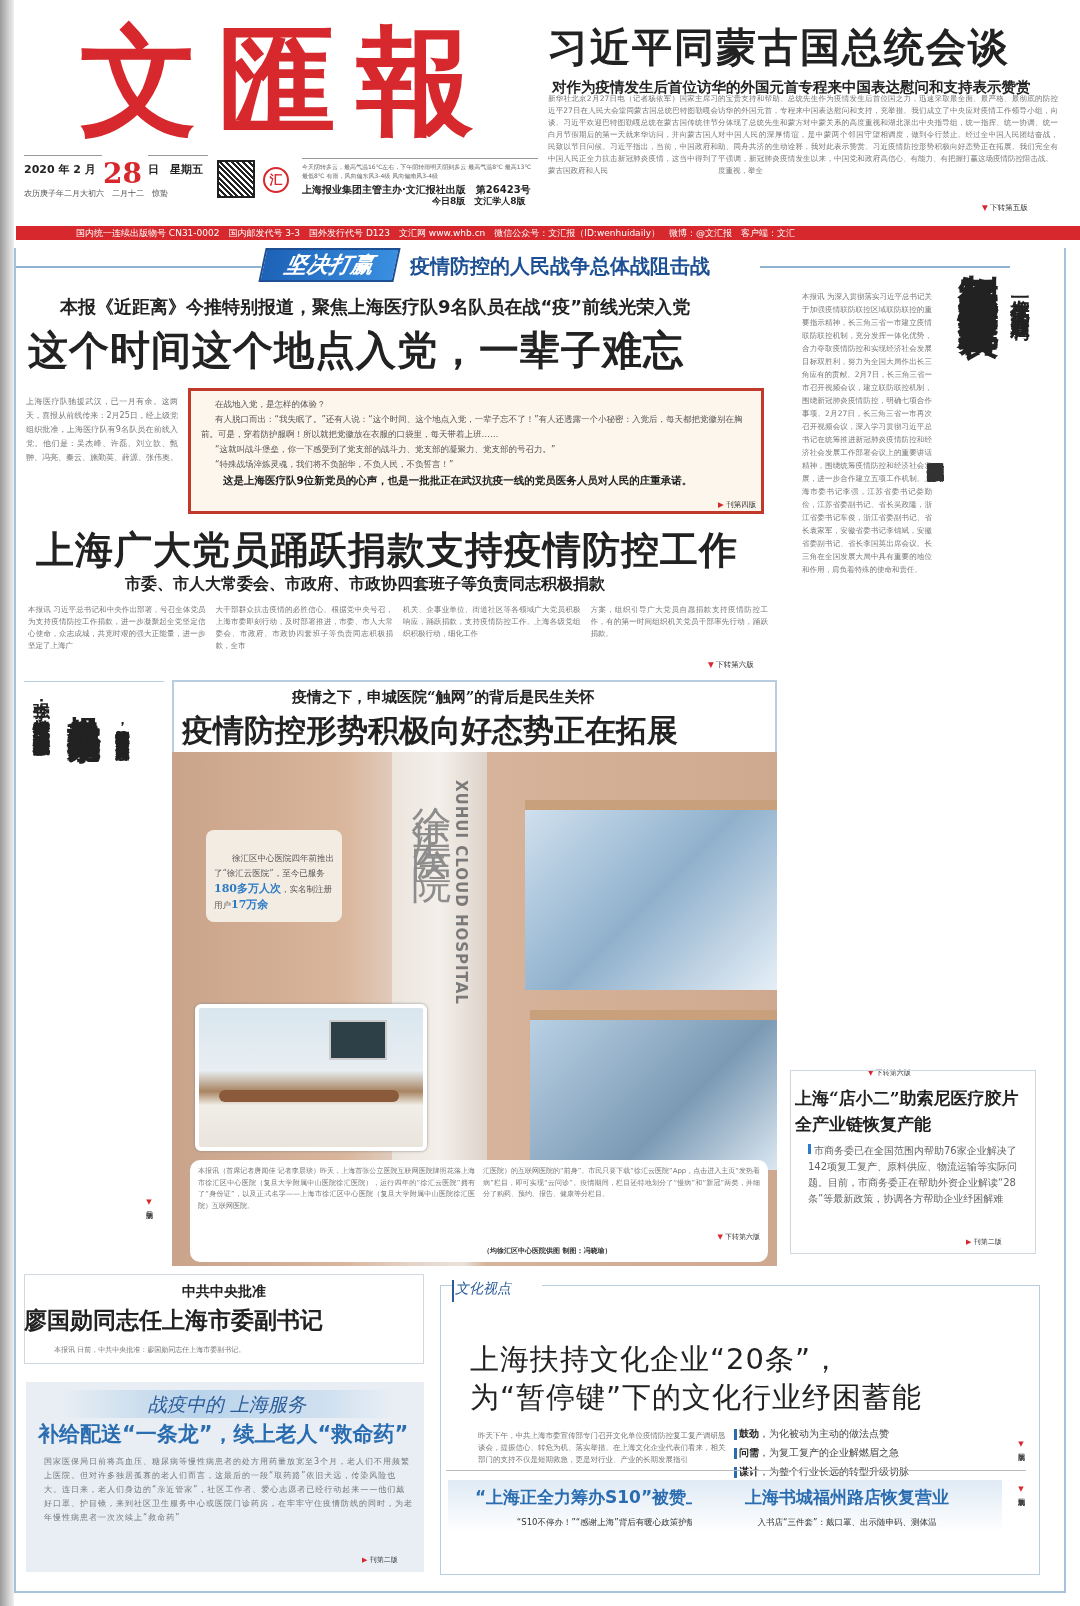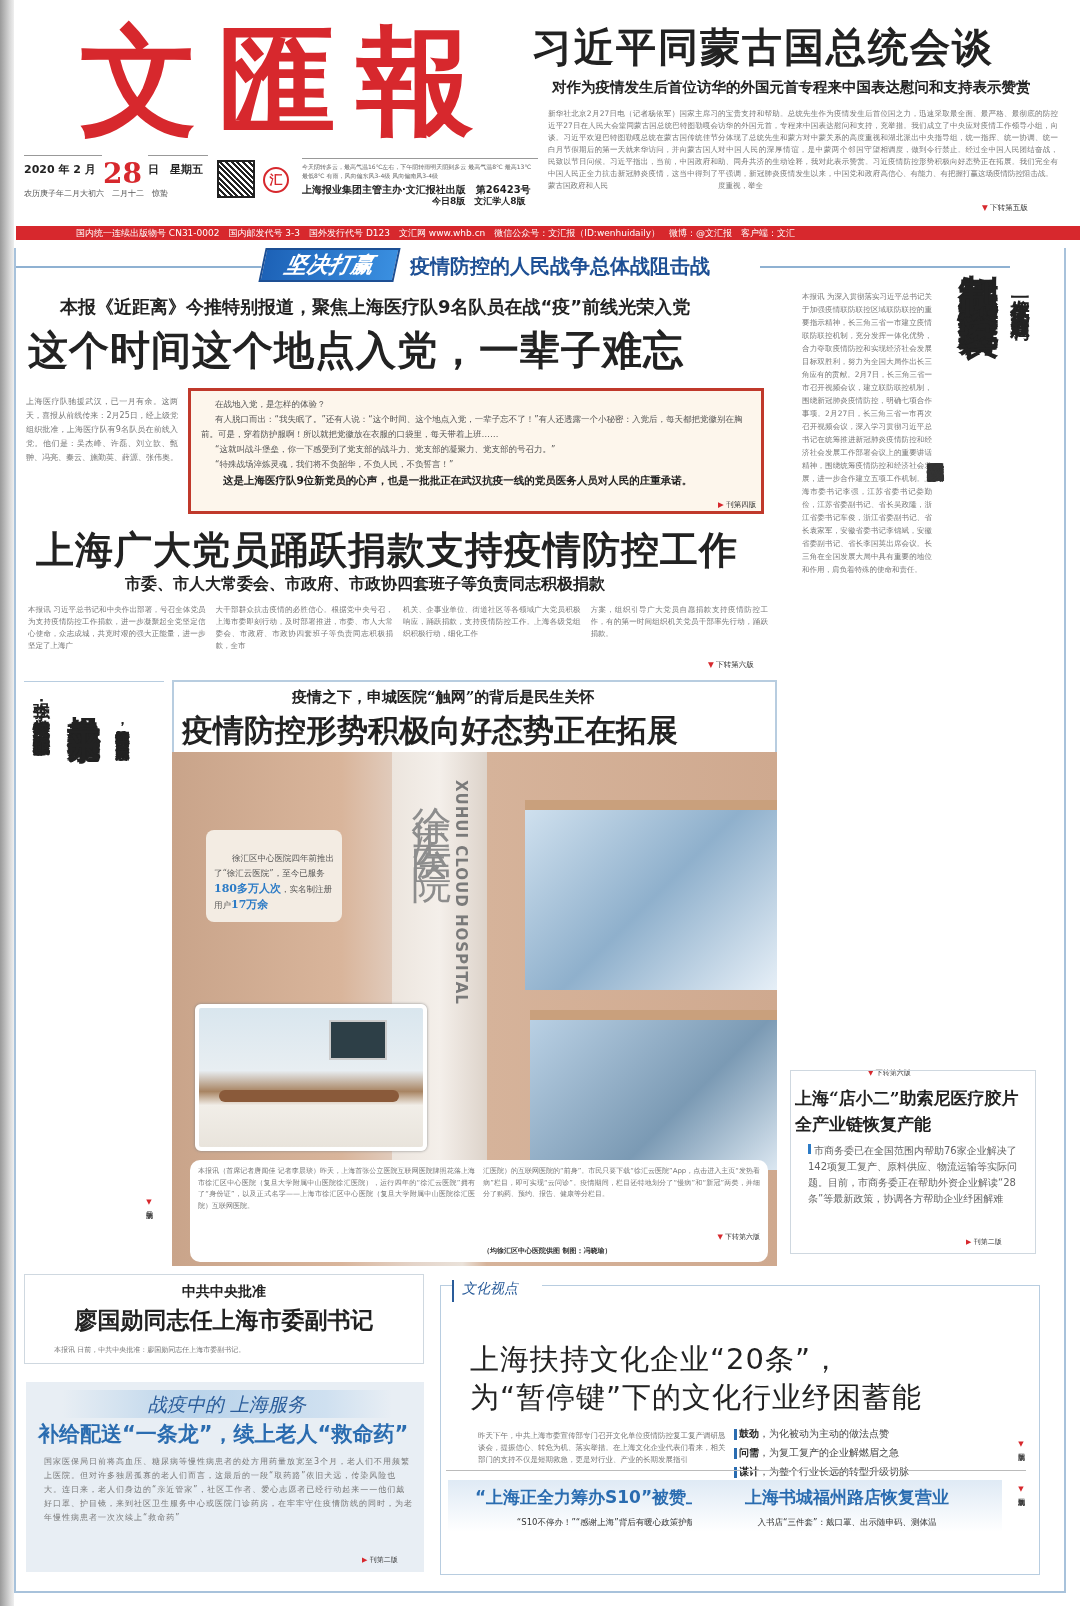--- a/index.html
+++ b/index.html
@@ -11,21 +11,21 @@
 .masthead{left:80px;top:22px;color:#d7282d;font-family:"DejaVu Sans",sans-serif;font-weight:bold;font-size:118px;letter-spacing:20px;line-height:1}
 .dateline{left:24px;top:162px;font-size:11px;font-weight:bold}
 .bigday{left:103px;top:157px;color:#d7282d;font-size:28px;font-weight:bold;font-family:"DejaVu Serif",serif}
 .lunar{left:24px;top:188px;font-size:8px;color:#555}
 .qr{left:217px;top:160px;width:38px;height:38px;background:repeating-linear-gradient(45deg,#222 0 2px,#fff 2px 4px),#222;border:2px solid #222}
 .logo{left:263px;top:167px;width:26px;height:26px;border-radius:50%;border:2px solid #d7282d;color:#d7282d;font-size:13px;text-align:center;line-height:22px;font-weight:bold}
 .pubinfo{left:302px;top:162px;width:236px;font-size:6px;color:#666;line-height:9px}
 .pub1{left:302px;top:183px;font-size:10px;font-weight:bold}
 .pub2{left:432px;top:195px;font-size:9px;font-weight:bold}
 .redbar{left:16px;top:226px;width:1064px;height:14px;background:#d7282d;color:#fff;font-size:9px;line-height:14px;padding-left:60px;white-space:nowrap;overflow:hidden}
-.xi-title{left:532px;top:20px;font-size:40px;font-weight:bold;letter-spacing:2px}
+.xi-title{left:548px;top:20px;font-size:40px;font-weight:bold;letter-spacing:2px}
 .xi-sub{left:552px;top:78px;font-size:14.5px;font-weight:bold}
 .col{font-size:7.5px;color:#777;line-height:12px;text-align:justify;font-family:"DejaVu Sans",sans-serif}
 .more{font-size:7.5px;color:#333;font-family:"DejaVu Sans",sans-serif}
 .more b{color:#d7282d}
 .topic-banner{left:262px;top:248px;width:135px;height:34px;background:linear-gradient(90deg,#1d62b7,#3a8fe0);transform:skewX(-12deg);border:2px solid #1d4f94;color:#fff;font-size:22px;font-style:italic;font-weight:bold;text-align:center;line-height:30px}
 .topic-text{left:410px;top:253px;font-size:20px;font-weight:bold;color:#1d4f94;font-family:"DejaVu Sans",sans-serif}
 .topic-line{height:2px;background:#8fb1d2}
 .h-sub1{left:60px;top:295px;font-size:18px;font-weight:bold;font-family:"DejaVu Sans",sans-serif}
 .h-main1{left:28px;top:323px;font-size:40px;font-weight:bold;font-family:Liberation Mono, monospace;letter-spacing:1px}
 .quotebox{left:188px;top:388px;width:576px;height:126px;border:3px solid #c0392b;background:#fdf6ec;padding:6px 10px;font-size:8.5px;line-height:15px;color:#555}
@@ -49,28 +49,28 @@
 .cap .col{flex:1;font-size:7px;line-height:11.5px}
 .yrd-kicker{left:1008px;top:285px;font-size:19px;color:#222;font-family:"DejaVu Sans",sans-serif;letter-spacing:1px}
 .yrd-main{left:952px;top:288px;font-size:40px;letter-spacing:-2px;font-family:"DejaVu Serif",serif}
 .yrd-names{left:925px;top:450px;font-size:17px;color:#333}
 .store-box{left:790px;top:1070px;width:246px;height:184px;border:1px solid #cfd8e0}
 .store-title{left:795px;top:1085px;font-size:17px;font-weight:bold;line-height:26px;width:240px}
 .store-body{left:808px;top:1143px;width:222px;font-size:10px;line-height:16px;color:#666}
 .store-body .bar{display:inline-block;width:3px;height:10px;background:#2c7bc6;margin-right:3px}
 .appoint-box{left:24px;top:1274px;width:400px;height:90px;border:1px solid #cfd8e0}
 .appoint-kicker{left:24px;top:1283px;width:400px;text-align:center;font-size:14px;font-weight:bold;font-family:"DejaVu Sans",sans-serif}
-.appoint-main{left:24px;top:1305px;width:400px;text-align:center;font-size:23px;font-weight:bold;font-family:"DejaVu Sans",sans-serif}
+.appoint-main{left:24px;top:1305px;width:400px;text-align:left;font-size:23px;font-weight:bold;font-family:"DejaVu Sans",sans-serif}
 .appoint-body{left:54px;top:1345px;font-size:7px;color:#777;font-family:"DejaVu Sans",sans-serif}
 .svc-box{left:26px;top:1382px;width:398px;height:190px;background:#e8eef4}
 .svc-banner{left:62px;top:1390px;width:330px;height:28px;background:linear-gradient(90deg,#e8eef4,#b9d3ea 40%,#cfe0f0 80%,#e8eef4);color:#2a5c9a;font-size:19px;font-style:italic;text-align:center;line-height:28px;font-family:"DejaVu Serif",serif}
 .svc-title{left:38px;top:1420px;font-size:21px;font-weight:bold;color:#2a6cb0;font-family:"DejaVu Sans",sans-serif}
 .svc-body{left:44px;top:1455px;width:370px;font-size:8px;line-height:14px;color:#777;letter-spacing:1px}
 .culture-box{left:440px;top:1285px;width:600px;height:290px;border:1px solid #b8cde0}
-.culture-tag{left:452px;top:1280px;width:90px;height:22px;background:#fff;font-style:italic;color:#2a5c9a;font-size:14px;padding-left:8px;border-left:2px solid #2a5c9a}
+.culture-tag{left:452px;top:1280px;width:90px;height:22px;background:#fff;font-style:italic;color:#2a5c9a;font-size:14px;padding-left:1px;border-left:2px solid #2a5c9a}
 .culture-title{left:470px;top:1340px;font-size:29px;font-family:"DejaVu Sans",sans-serif;line-height:38px;letter-spacing:1px}
 .culture-body{left:478px;top:1430px;width:250px;font-size:7.5px;line-height:12px;color:#777}
 .bullets{left:734px;top:1424px;font-size:10px;line-height:19px;color:#444}
 .bullets b{display:inline-block;width:3px;height:11px;background:#2a6cb0;margin-right:2px;vertical-align:middle}
 .bullets strong{color:#222}
 .teaser{top:1480px;width:316px;height:52px;background:linear-gradient(180deg,#dfeaf5,#fff)}
 .teaser .t{font-size:17px;font-weight:bold;color:#2a6cb0;text-align:center;margin-top:6px;font-family:"DejaVu Sans",sans-serif}
 .teaser .s{font-size:8.5px;color:#333;text-align:center;margin-top:8px;font-family:"DejaVu Sans",sans-serif}
 .hr{height:1px;background:#bbb}
 .outer-frame{left:14px;top:248px;width:1052px;height:1345px;border:2px solid #a8c2db;border-top:none}
@@ -90,21 +90,21 @@
 <div class="abs lunar sans">农历庚子年二月大初六　二月十二　惊蛰</div>
 <div class="abs qr"></div>
 <div class="abs logo">汇</div>
 <div class="abs" style="left:302px;top:158px;width:236px;height:1px;background:#999"></div>
 <div class="abs pubinfo sans">今天阴转多云，最高气温16℃左右，下午阴转雨明天阴到多云 最高气温8℃ 最高13℃ 最低8℃ 有雨，风向偏东风3-4级 风向偏南风3-4级</div>
 <div class="abs pub1 sans">上海报业集团主管主办·文汇报社出版　第26423号</div>
 <div class="abs pub2 sans">今日8版　文汇学人8版</div>
 
 <div class="abs xi-title">习近平同蒙古国总统会谈</div>
 <div class="abs xi-sub">对作为疫情发生后首位访华的外国元首专程来中国表达慰问和支持表示赞赏</div>
-<div class="abs" style="left:548px;top:108px;width:510px;display:flex;">
+<div class="abs" style="left:548px;top:93px;width:510px;display:flex;">
   <div class="col" style="flex:1;height:108px;overflow:hidden">新华社北京2月27日电（记者杨依军）国家主席习近平27日在人民大会堂同蒙古国总统巴特图勒嘎会谈。习近平欢迎巴特图勒嘎总统在蒙古国传统佳节白月节假期后的第一天就来华访问，并向蒙古国人民致以节日问候。习近平指出，当前，中国政府和中国人民正全力抗击新冠肺炎疫情，这当中得到了蒙古国政府和人民</div>
   <div class="col" style="flex:1;height:108px;overflow:hidden">的宝贵支持和帮助。总统先生作为疫情发生后首位访华的外国元首，专程来中国表达慰问和支持，充分体现了总统先生和蒙方对中蒙关系的高度重视和对中国人民的深厚情谊，是中蒙两个邻国守望相助、同舟共济的生动诠释，我对此表示赞赏。习近平强调，新冠肺炎疫情发生以来，中国党和政府高度重视，举全</div>
   <div class="col" style="flex:1;height:96px;overflow:hidden">国之力，迅速采取最全面、最严格、最彻底的防控举措。我们成立了中央应对疫情工作领导小组，向湖北派出中央指导组，统一指挥、统一协调、统一调度，做到令行禁止。经过全中国人民团结奋战，疫情防控形势积极向好态势正在拓展。我们完全有信心、有能力、有把握打赢这场疫情防控阻击战。</div>
 </div>
 <div class="abs more" style="left:982px;top:203px"><b>▼</b> <span>下转第五版</span></div>
 
 <div class="abs redbar sans">国内统一连续出版物号 CN31-0002　国内邮发代号 3-3　国外发行代号 D123　文汇网 www.whb.cn　微信公众号：文汇报（ID:wenhuidaily）　微博：@文汇报　客户端：文汇</div>
 
 <div class="abs outer-frame"></div>
 <div class="abs topic-line" style="left:16px;top:266px;width:245px"></div>

